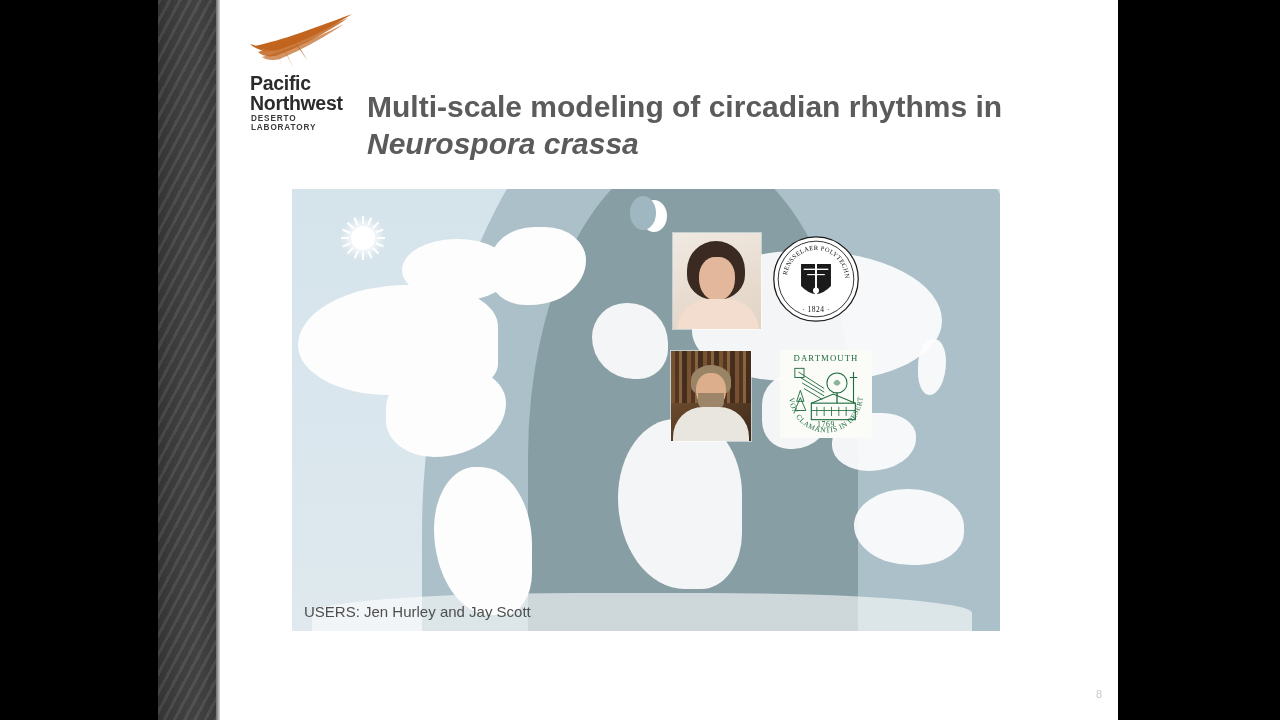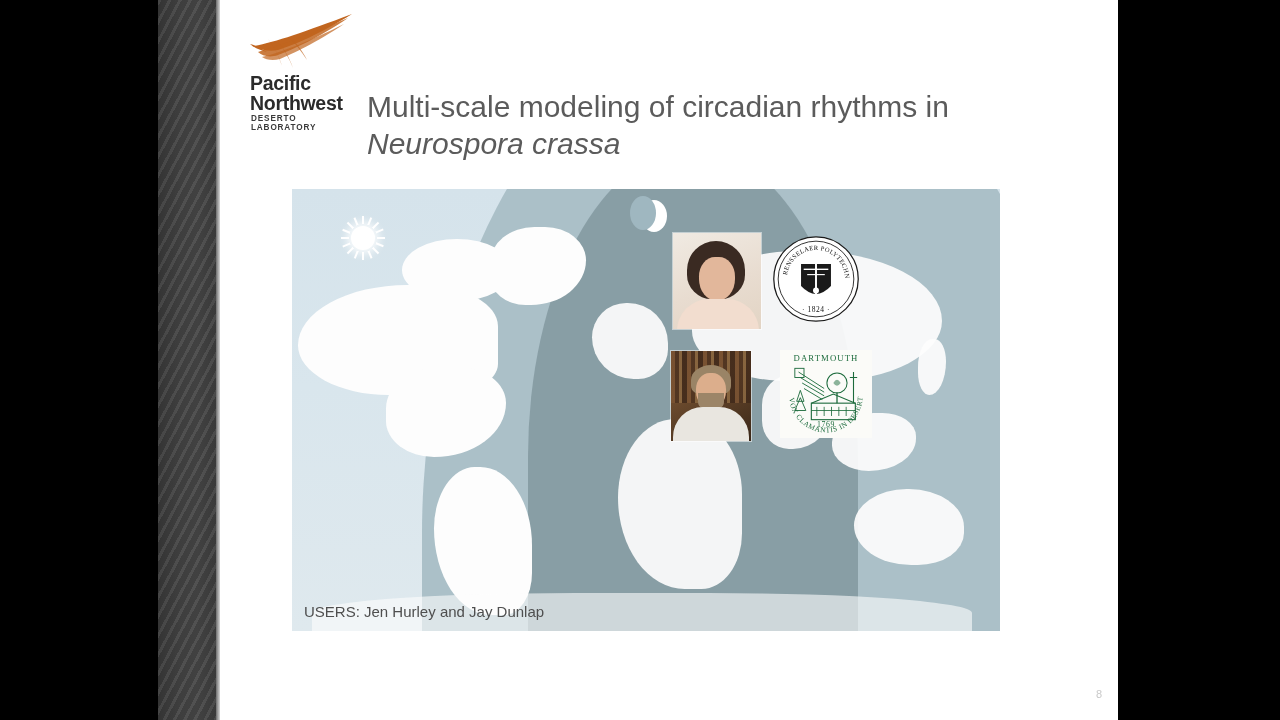--- a/index.html
+++ b/index.html
@@ -40,21 +40,21 @@
     letter-spacing:-0.3px;
   }
   #pnnl-sub {
     position:absolute; left:3px; top:102px;
     color:#3a3a3a; font-size:8.2px; letter-spacing:0.85px; font-weight:bold;
   }
 
   
   #slide-title {
     position:absolute; left:147px; top:88px; width:700px;
-    color:#5b5b5b; font-size:30px; line-height:37px; font-weight:400;
+    color:#5b5b5b; font-size:30px; line-height:37px; font-weight:700;
   }
   #slide-title em { font-style:italic; }
 
   
   #slide-figure {
     position:absolute; left:72px; top:189px; width:708px; height:442px;
     overflow:hidden; background:#d6e4ec;
   }
   #day-side {
     position:absolute; inset:0;
@@ -360,21 +360,21 @@
           <path d="M40 62 L40 72 M48 62 L48 72 M56 62 L56 72 M64 62 L64 72 M72 62 L72 72"></path>
           <path d="M34 66 L82 66"></path>
         </g>
         <path d="M34 58 L58 48 L82 58" fill="none" stroke="#1c6b3c" stroke-width="1.2"></path>
         <g stroke="#1c6b3c" stroke-width="1" fill="none">
           <path d="M18 56 L22 44 L26 56 Z M16 66 L22 52 L28 66 Z"></path>
         </g>
         <text x="50" y="84" text-anchor="middle" font-family="'Liberation Serif', serif" font-size="8.5" fill="#1c6b3c" letter-spacing="0.7">1769</text>
       </svg>
 
-      <div id="figure-caption">USERS: Jen Hurley and Jay Dunlap</div>
+      <div id="figure-caption">USERS: Jen Hurley and Jay Scott</div>
     </div>
 
     <div id="slide-number">8</div>
   </div>
 
   <div id="video-right-filler"></div>
 
 </div>
 
 </body></html>

